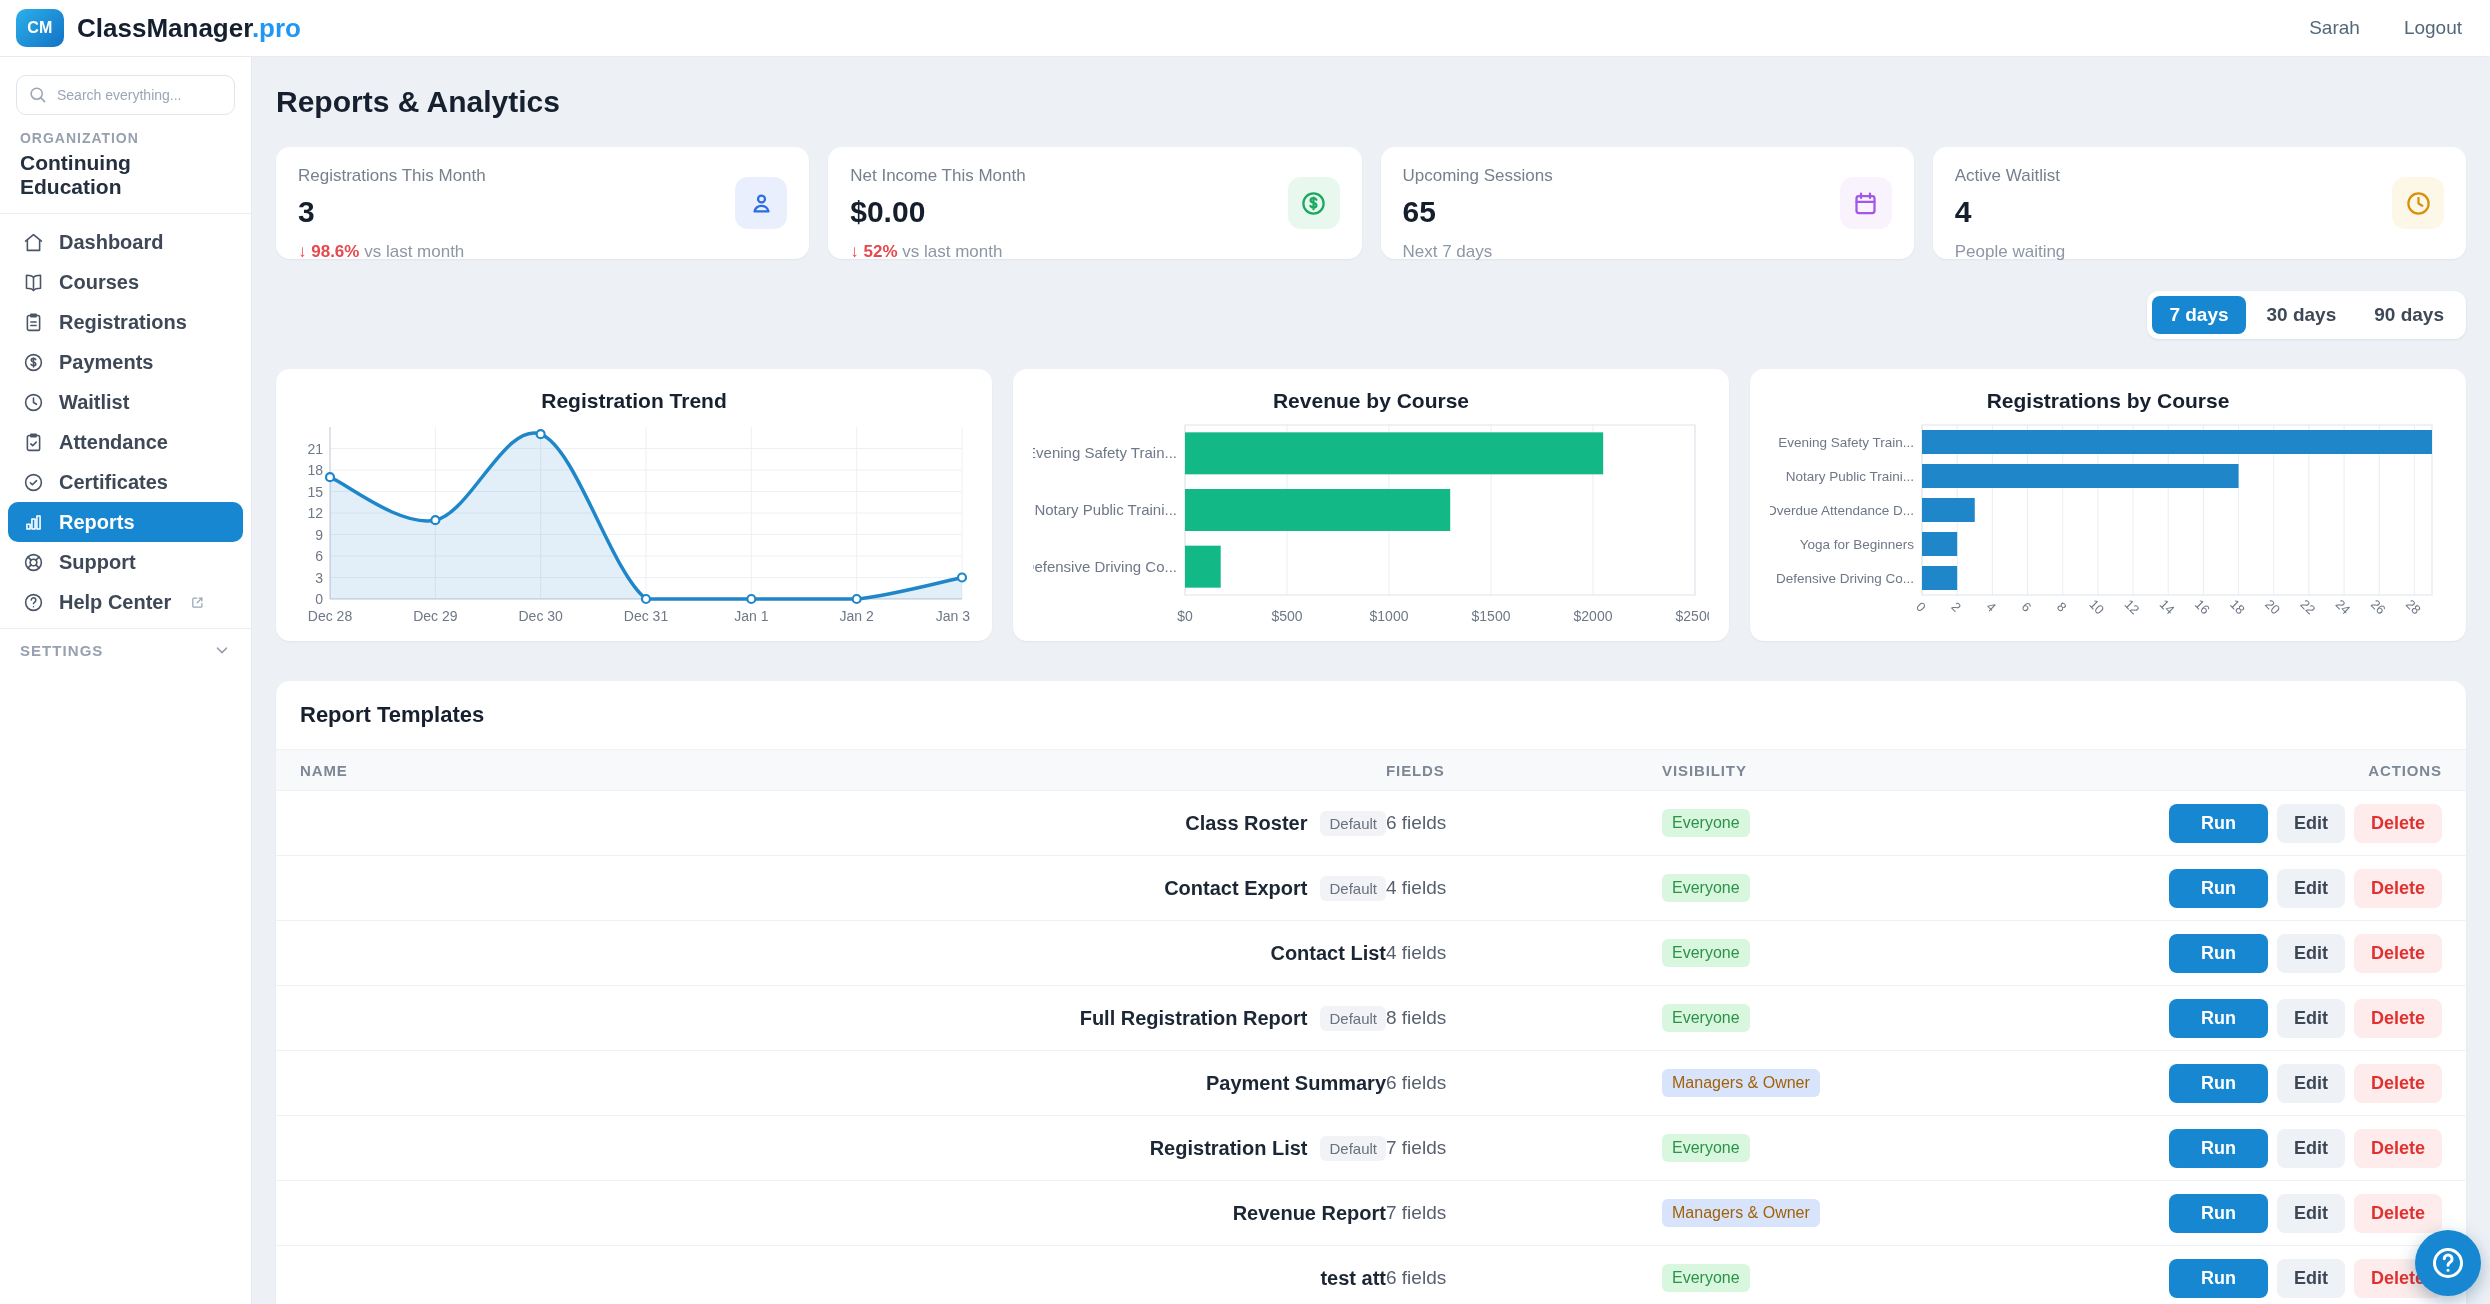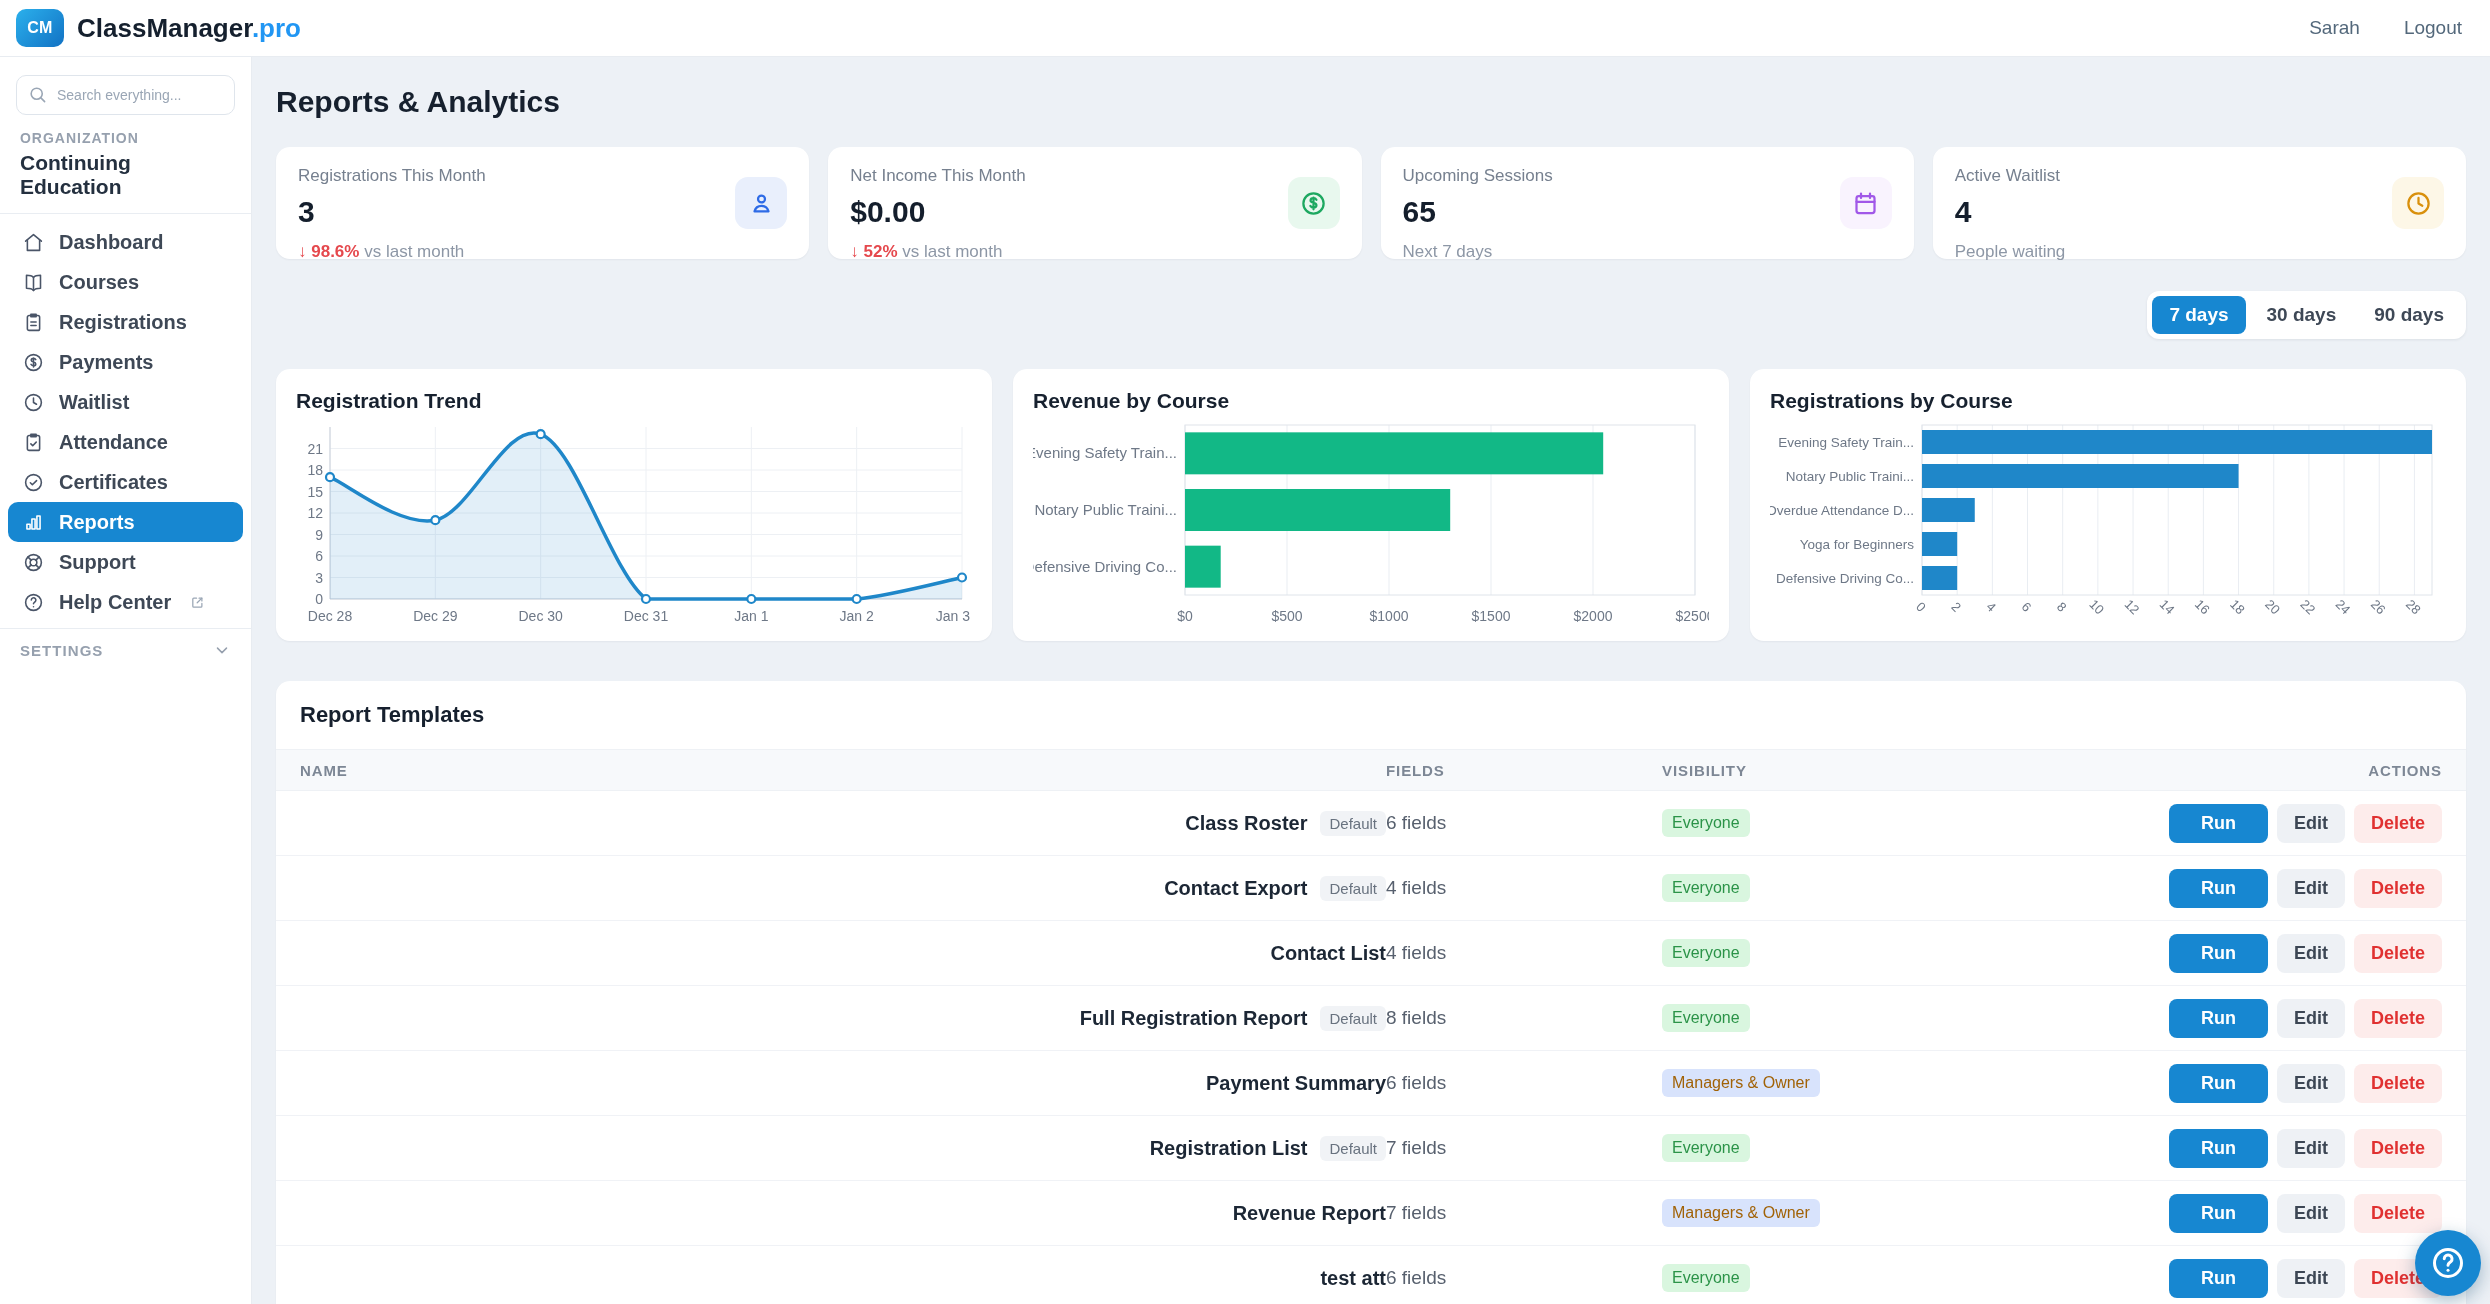--- a/index.html
+++ b/index.html
@@ -62,21 +62,21 @@
              border-radius: 13px; display: flex; align-items: center; justify-content: center; }
 
   .toggle-row { display: flex; justify-content: flex-end; margin-top: 32px; }
   .toggle { background: #fff; border-radius: 12px; padding: 5px; display: flex; gap: 4px;
             box-shadow: 0 1px 3px rgba(16,24,40,.08); }
   .toggle button { border: none; background: transparent; border-radius: 8px; padding: 8px 17px;
                    font-size: 19px; font-weight: 700; color: #3e4856; cursor: pointer;
                    font-family: "Liberation Sans", sans-serif; }
   .toggle button.active { background: #1787d1; color: #fff; }
 
-  .charts-grid { display: grid; grid-template-columns: repeat(3, 1fr); gap: 21px; margin-top: 30px; }
+  .charts-grid { display: grid; grid-template-columns: repeat(3, 1fr); gap: 21px; margin-top: 30px; text-align: center; }
   .chart-card { background: #fff; border-radius: 14px; height: 272px; padding: 20px 20px 12px;
                 box-shadow: 0 1px 2px rgba(16,24,40,.05); }
   .chart-title { font-size: 21px; font-weight: 800; color: #17212f; }
   .chart-card svg { display: block; width: 100%; height: 214px; margin-top: 4px;
                     font-family: "Liberation Sans", sans-serif; }
 
   
   .tpl-card { margin-top: 40px; background: #fff; border-radius: 14px 14px 0 0;
               box-shadow: 0 1px 2px rgba(16,24,40,.05); }
   .tpl-head { display: flex; align-items: center; justify-content: space-between; padding: 21px 24px; }

